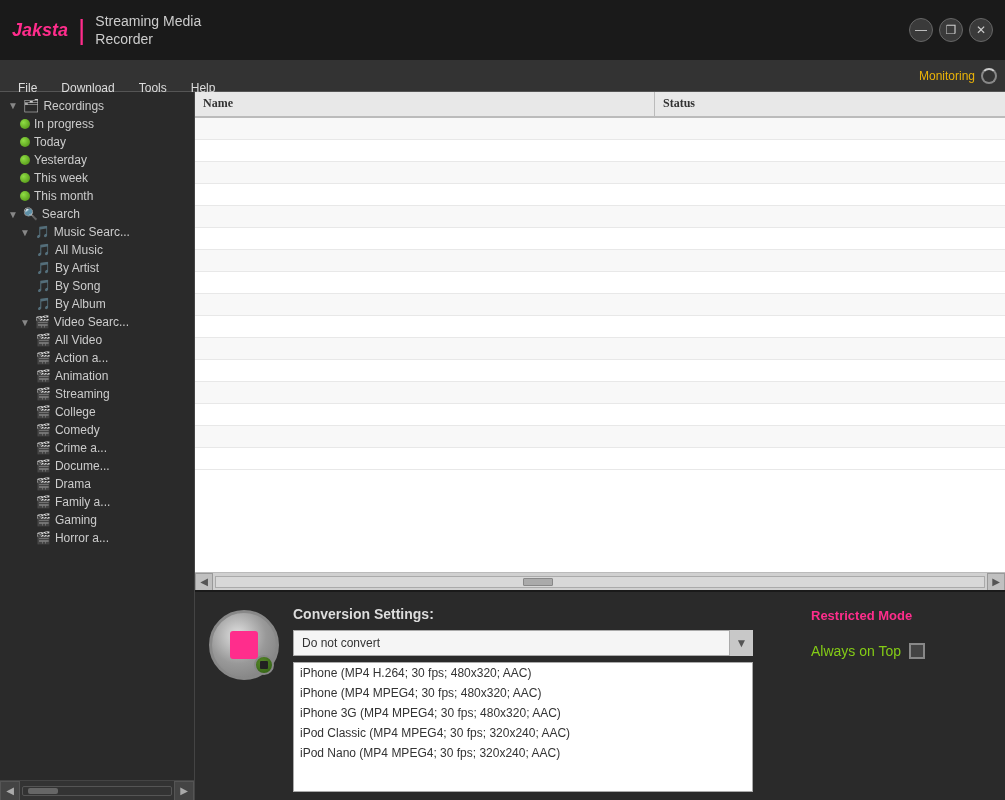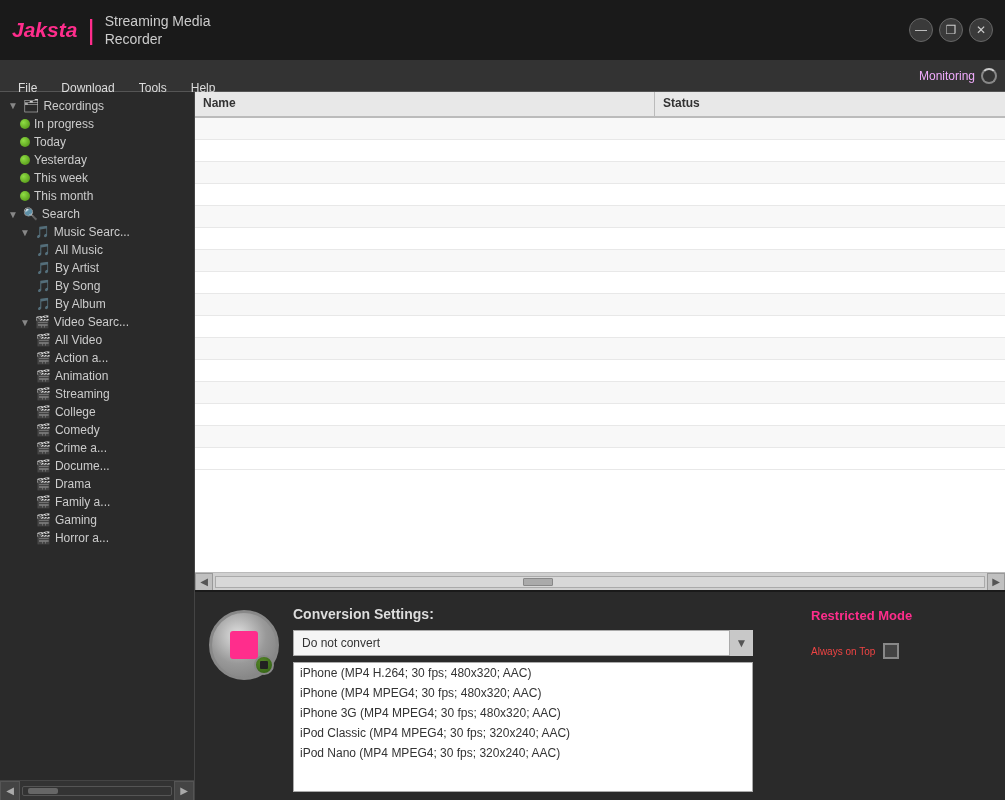--- a/index.html
+++ b/index.html
@@ -8,21 +8,21 @@
     
     #titlebar {
       background: #1a1a1a;
       height: 60px;
       display: flex;
       align-items: center;
       padding: 0 12px;
       justify-content: space-between;
     }
     #logo-area { display: flex; align-items: center; gap: 10px; }
-    #logo-text { color: #ff2d8c; font-size: 21px; font-weight: bold; font-style: italic; }
+    #logo-text { color: #ff2d8c; font-size: 18px; font-weight: bold; font-style: italic; }
     #logo-separator { color: #ff2d8c; font-size: 28px; font-weight: 100; }
     #app-name { color: #ccc; font-size: 14px; line-height: 1.3; }
     #window-controls { display: flex; gap: 6px; }
     .win-btn {
       width: 24px; height: 24px;
       border-radius: 50%;
       border: 1px solid #666;
       background: #3a3a3a;
       color: #ccc;
       cursor: pointer;
@@ -42,21 +42,21 @@
     }
     #menu-items { display: flex; gap: 4px; }
     .menu-item {
       padding: 4px 10px;
       color: #ddd;
       cursor: pointer;
       border-radius: 2px;
       margin-top: 24px;
     }
     #monitoring {
-      color: #f0abfc;
+      color: #eab308;
       font-size: 12px;
       display: flex;
       align-items: center;
       gap: 6px;
     }
     .spinner {
       width: 16px; height: 16px;
       border: 2px solid #888;
       border-top: 2px solid #ccc;
       border-radius: 50%;
@@ -122,20 +122,21 @@
       overflow: hidden;
     }
 
     
     #table-area {
       flex: 1;
       background: #0f766e;
       display: flex;
       flex-direction: column;
       overflow: hidden;
+      font-family: Liberation Serif, serif;
     }
     #table-header {
       display: flex;
       background: #e8e8e8;
       border-bottom: 2px solid #bbb;
       height: 26px;
     }
     .col-name {
       width: 460px;
       padding: 4px 8px;
@@ -309,22 +310,22 @@
     #restricted-mode {
       color: #ff2d8c;
       font-size: 13px;
       font-weight: bold;
       margin-bottom: 20px;
     }
     #always-on-top {
       display: flex;
       align-items: center;
       gap: 8px;
-      color: #ef4444;
-      font-size: 10px;
+      color: #84cc16;
+      font-size: 14px;
     }
     .checkbox-square {
       width: 16px; height: 16px;
       border: 2px solid #888;
       background: #444;
       cursor: pointer;
     }
 
     
     #sidebar-nav {

